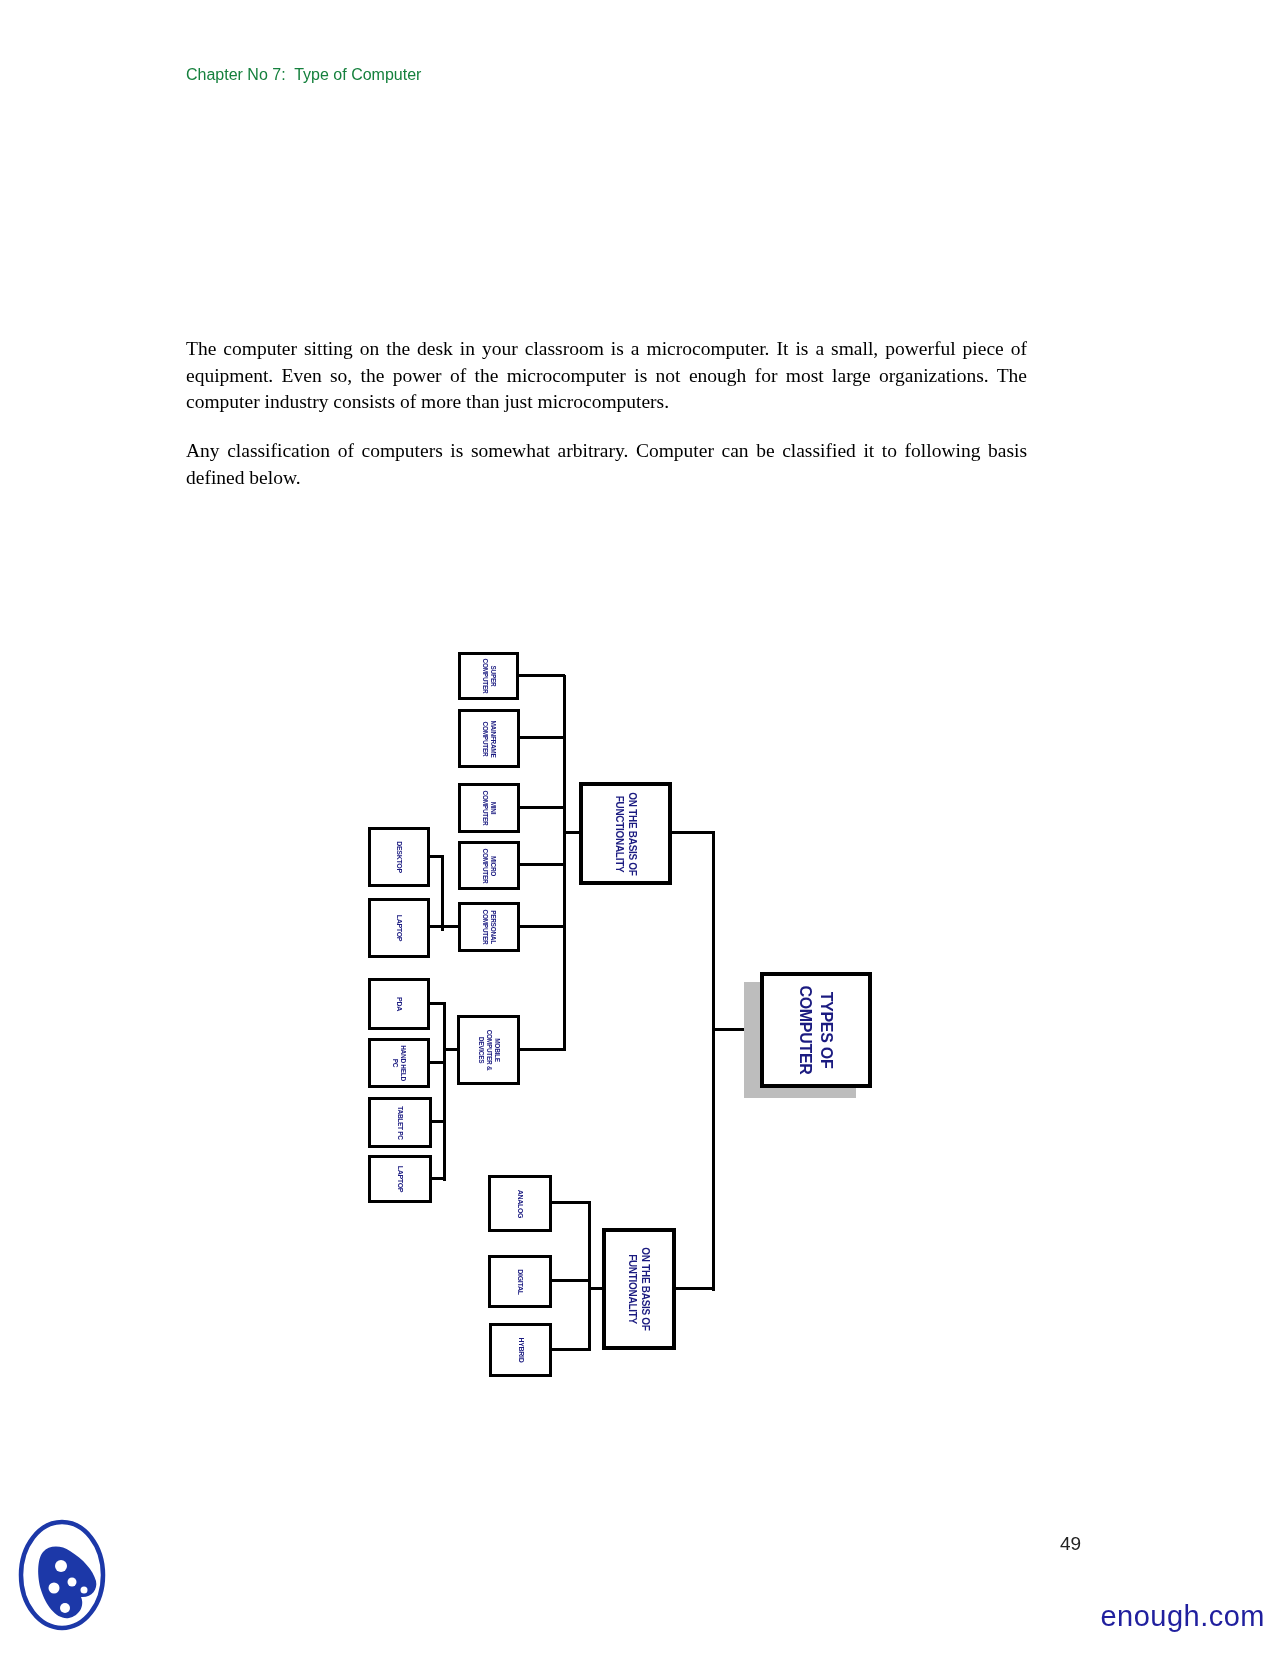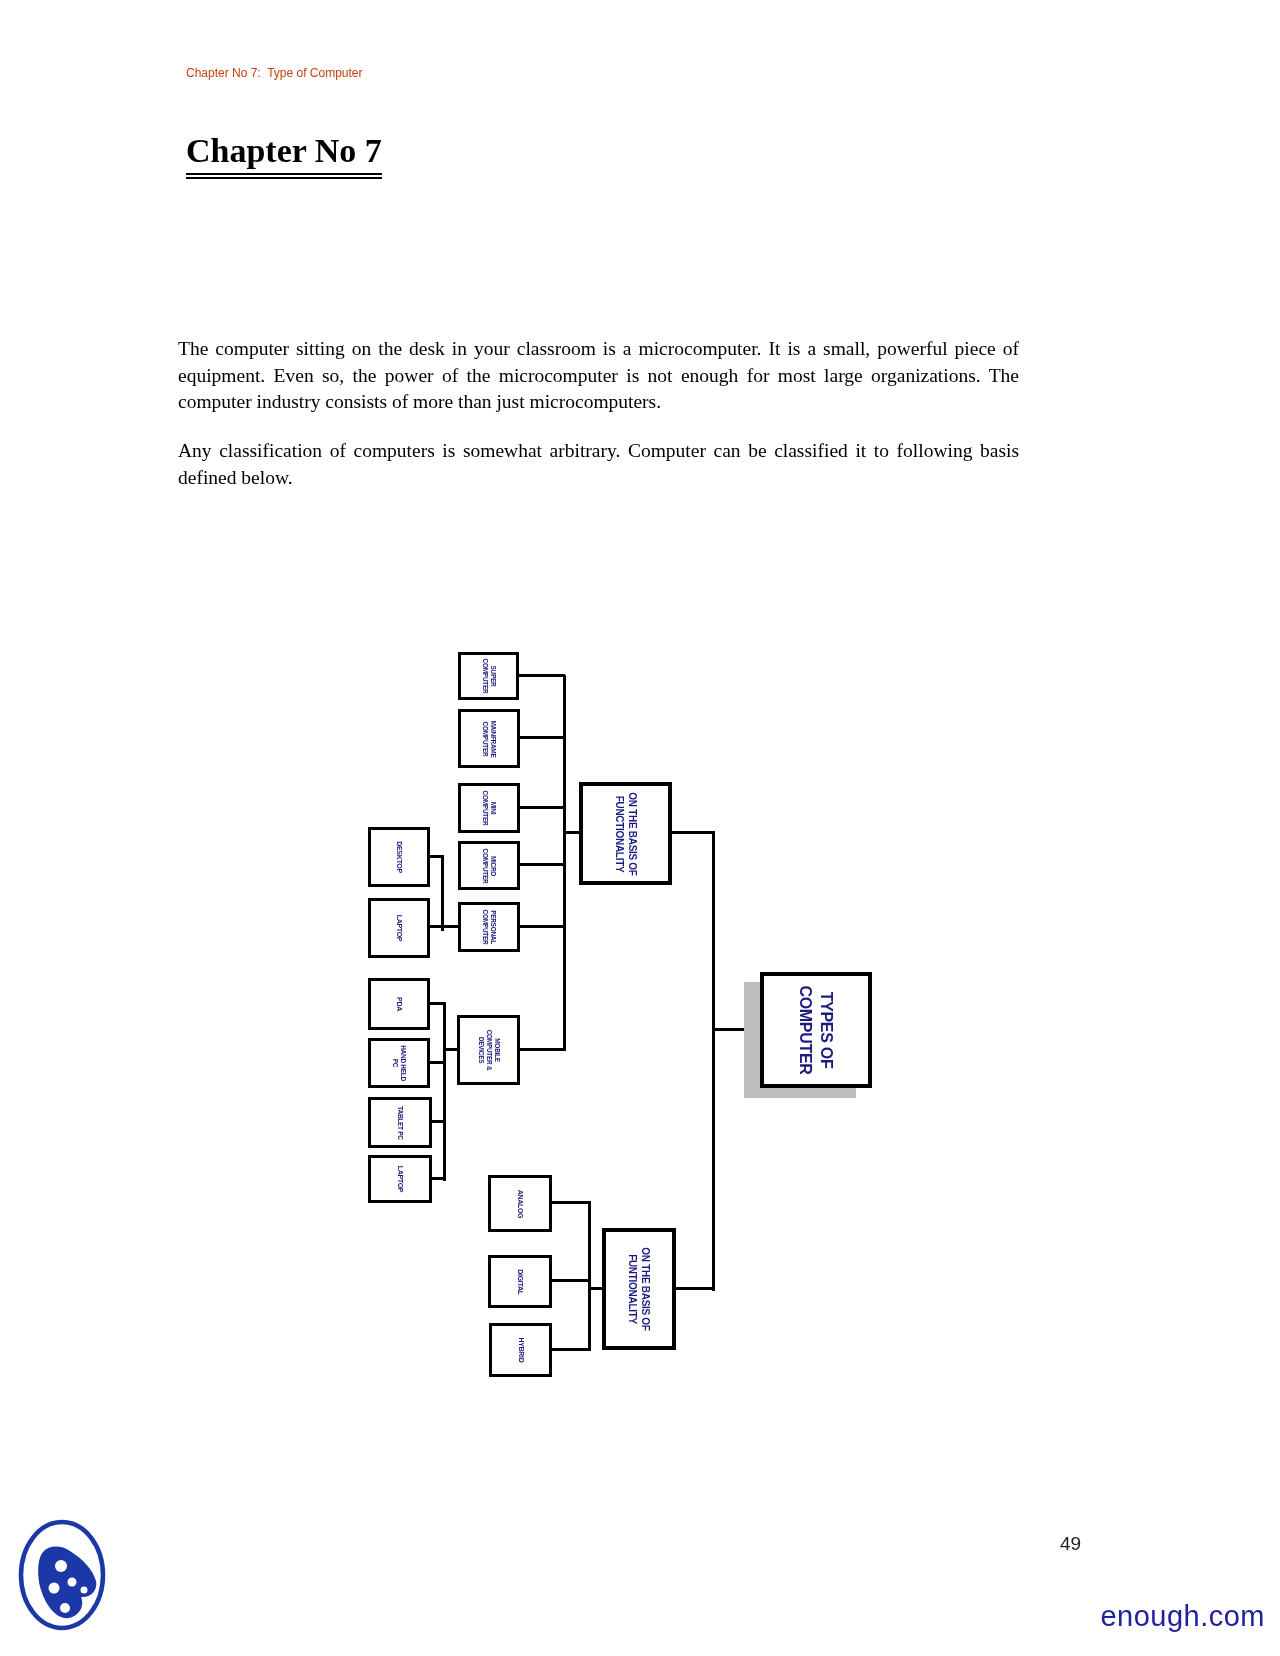--- a/index.html
+++ b/index.html
@@ -3,35 +3,35 @@
 <meta charset="utf-8">
 <style>
   html,body{margin:0;padding:0;background:#555;}
   .page{
     position:relative;width:1280px;height:1656px;background:#ffffff;
     margin:0 auto;overflow:hidden;
     font-family:"Liberation Serif", serif;color:#000;
   }
   .hdr{
     position:absolute;left:186px;top:66px;
-    font-family:"Liberation Sans", sans-serif;font-size:12px;color:#c2410c;
+    font-family:"Liberation Sans", sans-serif;font-size:16px;color:#15803d;
     white-space:pre;
   }
   .h1{
     position:absolute;left:186px;top:132px;
     font-size:34px;font-weight:bold;
     border-bottom:6px double #000;padding-bottom:3px;display:inline-block;
   }
   .h2{
     position:absolute;left:383px;top:205px;
     font-size:37px;font-weight:bold;letter-spacing:1px;
     border-bottom:7px double #000;padding-bottom:2px;display:inline-block;
   }
   .para{
-    position:absolute;left:178px;width:841px;
+    position:absolute;left:186px;width:841px;
     font-size:19.5px;line-height:26.5px;text-align:justify;
   }
   .p1{top:336px;}
   .p2{top:438px;}
   .bullets{position:absolute;left:186px;top:512px;width:700px;}
   .bullet-row{display:flex;align-items:flex-start;height:27px;font-size:19.5px;}
   .bullet-dot{
     width:8px;height:8px;border-radius:50%;background:#000;
     margin-left:51px;margin-right:23px;margin-top:9px;flex:0 0 auto;
   }
@@ -59,21 +59,20 @@
   }
   .logo{position:absolute;left:16px;top:1518px;}
 </style>
 </head>
 <body>
 
 <div class="page">
 
   <div class="hdr">Chapter No 7:  Type of Computer</div>
 
-  <div class="h1">Chapter No 7</div>
 
 
   <div class="para p1">The computer sitting on the desk in your classroom is a microcomputer. It is a small, powerful piece of equipment. Even so, the power of the microcomputer is not enough for most large organizations. The computer industry consists of more than just microcomputers.</div>
 
   <div class="para p2">Any classification of computers is somewhat arbitrary. Computer can be classified it to following basis defined below.</div>
 
   <div class="bullets">
   </div>
 
   <div id="diagram">

